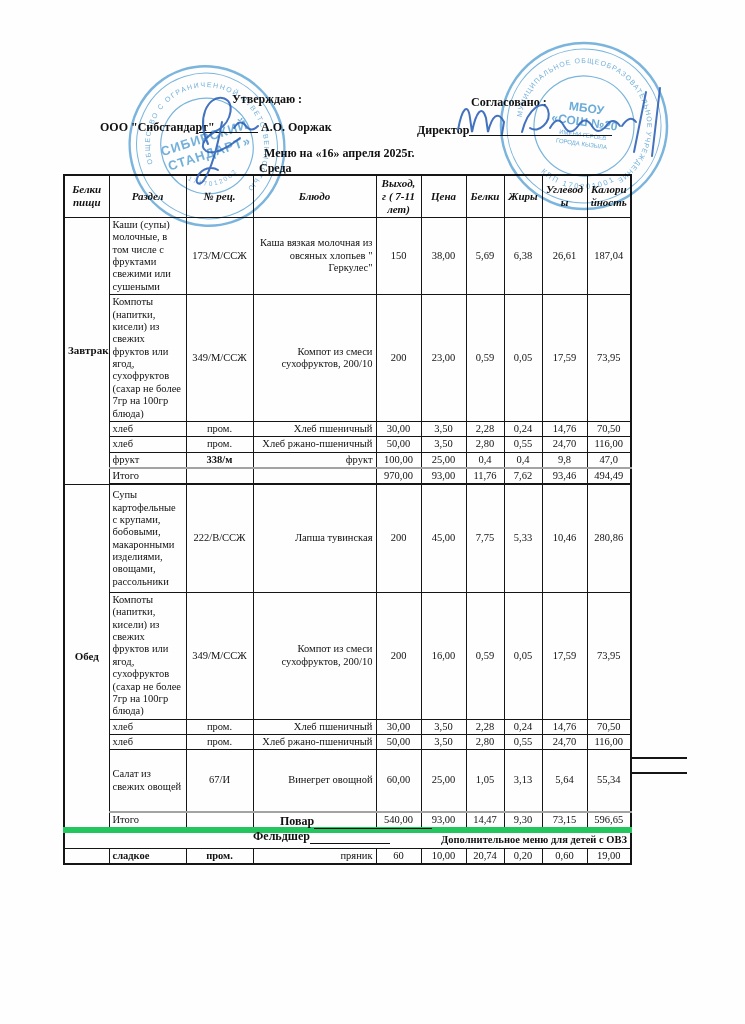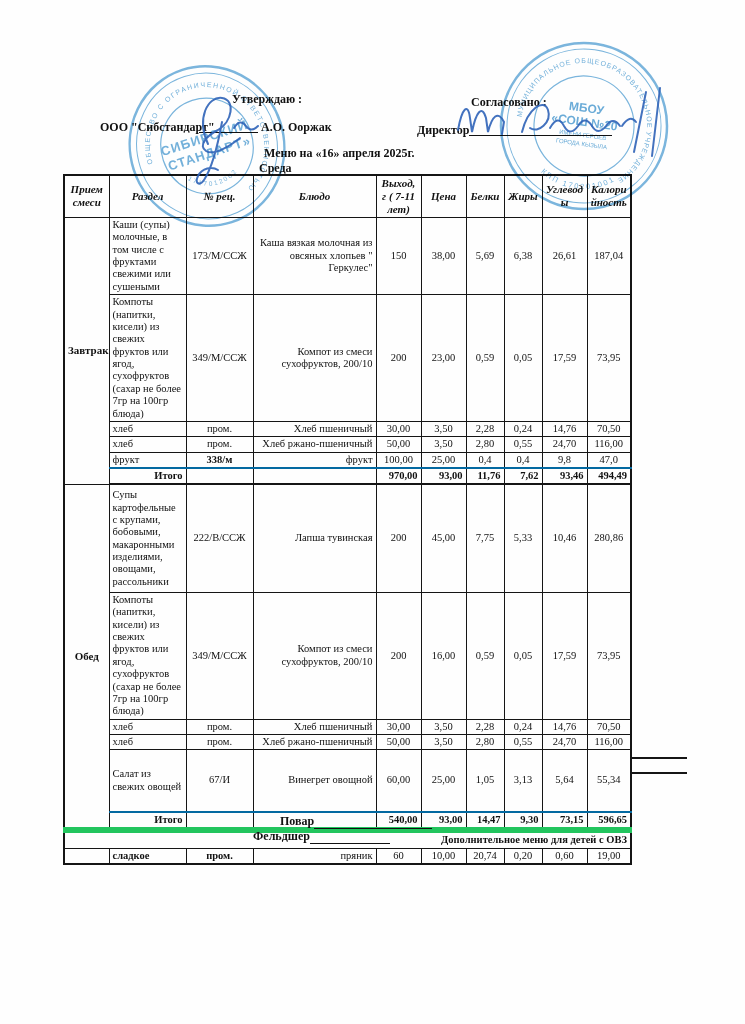--- a/index.html
+++ b/index.html
@@ -15,21 +15,21 @@
   
   table.menu { position:absolute; left:63px; top:174px; width:567px; border-collapse:collapse; table-layout:fixed;
                border:2px solid #151515; font-size:10.5px; line-height:1.18; }
   table.menu td, table.menu th { border:1px solid #151515; padding:1px 3px; vertical-align:middle; overflow:hidden; }
   table.menu th { font-weight:bold; font-style:italic; font-size:11px; text-align:center; overflow-wrap:break-word; word-break:break-word; }
   td.sec { text-align:left; }
   td.rec { text-align:center; }
   td.dish { text-align:right; }
   td.num { text-align:center; }
   td.meal { text-align:center; font-weight:bold; font-size:11px; }
-  tr.totals td { font-weight:bold; border-top:2px solid #0369a1; border-bottom:2px solid #151515;text-align:right; }
+  tr.totals td { font-weight:normal; border-top:2px solid #a3a3a3; border-bottom:2px solid #151515; }
   tr.extra-title td { font-weight:bold; text-align:right; border-top:6px solid #22c55e; }
   .center { text-align:center; }
 
   
   .artifact { position:absolute; left:630px; top:757px; width:57px; height:17px;
               border-top:2px solid #151515; border-bottom:2px solid #151515; }
 
   
   .stamp { position:absolute; pointer-events:none; mix-blend-mode:multiply; opacity:0.85; }
   .stamp svg text { font-family:"Liberation Sans", sans-serif; }
@@ -65,21 +65,21 @@
         <col style="width:123px">
       <col style="width:45px">
         <col style="width:45px">
         <col style="width:38px">
         <col style="width:38px">
       <col style="width:45px">
         <col style="width:44px">
     </colgroup>
     <tbody>
         <tr style="height:42px">
-      <th>Прием смеси</th>
+      <th>Белки пищи</th>
       <th>Раздел</th>
       <th>№ рец.</th>
       <th>Блюдо</th>
       <th>Выход, г ( 7-11 лет)</th>
       <th>Цена</th>
       <th>Белки</th>
       <th>Жиры</th>
       <th>Углеводы</th>
       <th>Калорийность</th>
     </tr>

